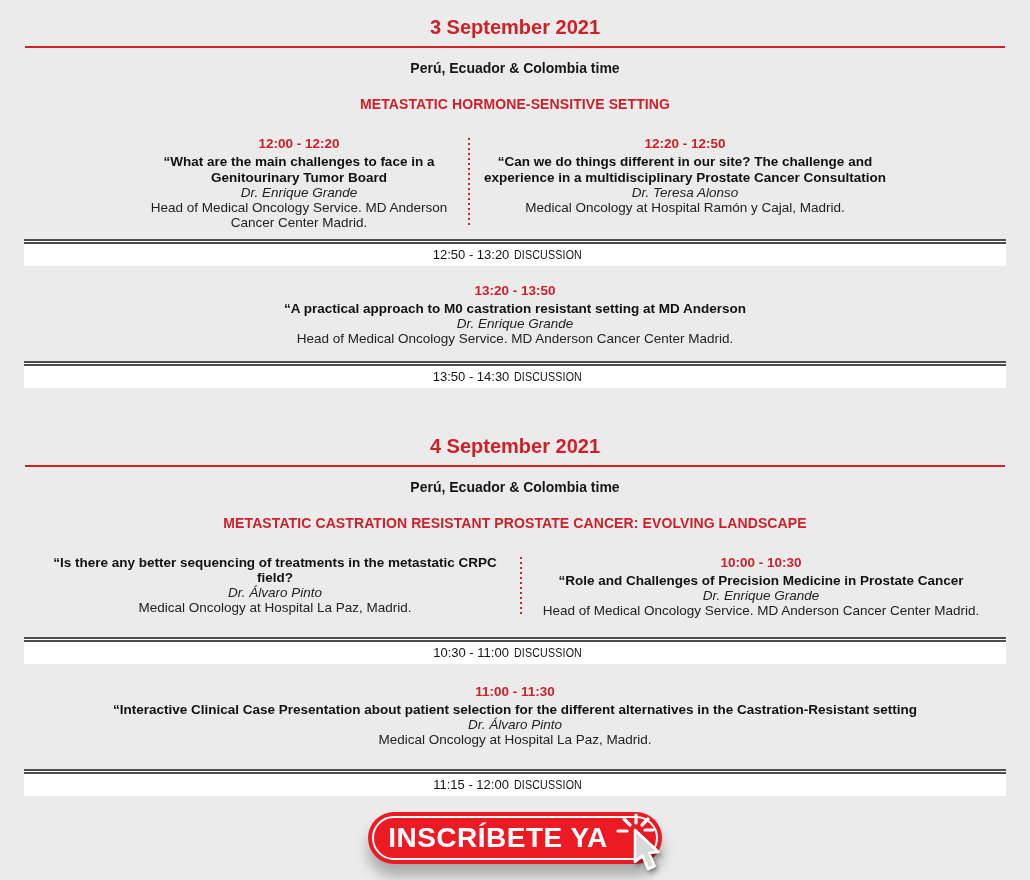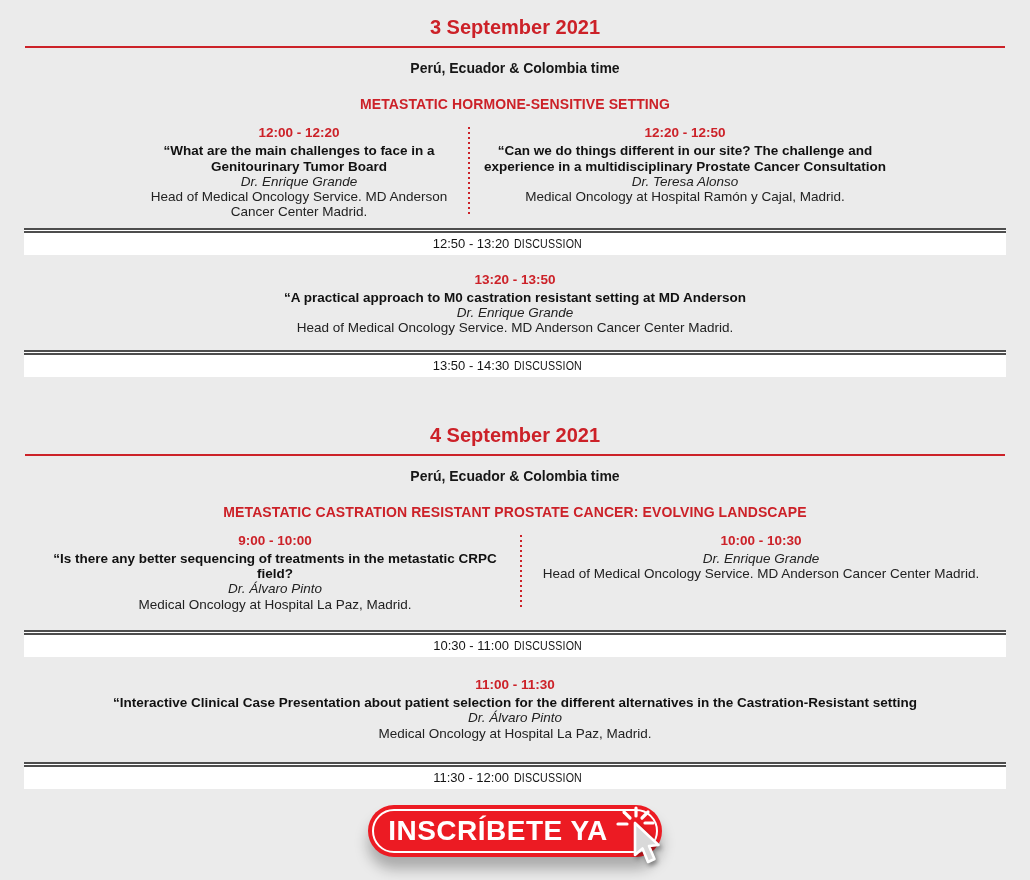--- a/index.html
+++ b/index.html
@@ -75,21 +75,21 @@
   .disc-label {
     display: inline-block;
     transform: scaleX(.82);
     transform-origin: left center;
     margin-left: 5px;
     letter-spacing: .2px;
   }
 
   
   .mt8  { margin-top: 8px; }
-  .mt13 { margin-top: 13px; }
+  .mt13 { margin-top: 24px; }
   .mt14 { margin-top: 14px; }
   .mt17 { margin-top: 17px; }
   .mt18 { margin-top: 18px; }
   .mt19 { margin-top: 19px; }
   .mt20 { margin-top: 20px; }
   .mt21 { margin-top: 21px; }
   .mt48 { margin-top: 48px; }
 
   .register-wrap { display: flex; justify-content: center; margin-top: 13px; }
   .register-btn {
@@ -177,47 +177,47 @@
 
   <section class="mt48">
     <h1 class="day-title">4 September 2021</h1>
     <hr class="day-rule">
     <div class="timezone">Perú, Ecuador &amp; Colombia time</div>
 
     <div class="topic-heading mt20">METASTATIC CASTRATION RESISTANT PROSTATE CANCER: EVOLVING LANDSCAPE</div>
 
     <div class="sessions-row row-day2 mt13">
       <div class="col col-left">
-        <div class="session-time">9:00 - 10:00</div>
         <div class="session-title">“Is there any better sequencing of treatments in the metastatic CRPC field?</div>
         <div class="session-speaker">Dr. Álvaro Pinto</div>
         <div class="session-affil">Medical Oncology at Hospital La Paz, Madrid.</div>
       </div>
       <div class="col-divider"></div>
       <div class="col col-right">
         <div class="session-time">10:00 - 10:30</div>
+        <div class="session-title">“Role and Challenges of Precision Medicine in Prostate Cancer</div>
         <div class="session-speaker">Dr. Enrique Grande</div>
         <div class="session-affil">Head of Medical Oncology Service. MD Anderson Cancer Center Madrid.</div>
       </div>
     </div>
 
     <div class="discussion mt18">
       <span>10:30 - 11:00</span>
       <span class="disc-label">DISCUSSION</span>
     </div>
 
     <div class="session mt20">
       <div class="session-time">11:00 - 11:30</div>
       <div class="session-title">“Interactive Clinical Case Presentation about patient selection for the different alternatives in the Castration-Resistant setting</div>
       <div class="session-speaker">Dr. Álvaro Pinto</div>
       <div class="session-affil">Medical Oncology at Hospital La Paz, Madrid.</div>
     </div>
 
     <div class="discussion mt21">
-      <span>11:30 - 12:00</span>
+      <span>11:15 - 12:00</span>
       <span class="disc-label">DISCUSSION</span>
     </div>
   </section>
 
   <div class="register-wrap">
     <button class="register-btn">
       <span class="register-label">INSCRÍBETE YA</span>
       <svg class="cursor-icon" width="66" height="70" viewBox="0 0 66 70" xmlns="http://www.w3.org/2000/svg">
         <g stroke="#ffffff" stroke-width="3.2" stroke-linecap="round" fill="none">
           <line x1="30" y1="4" x2="30" y2="12"></line>

